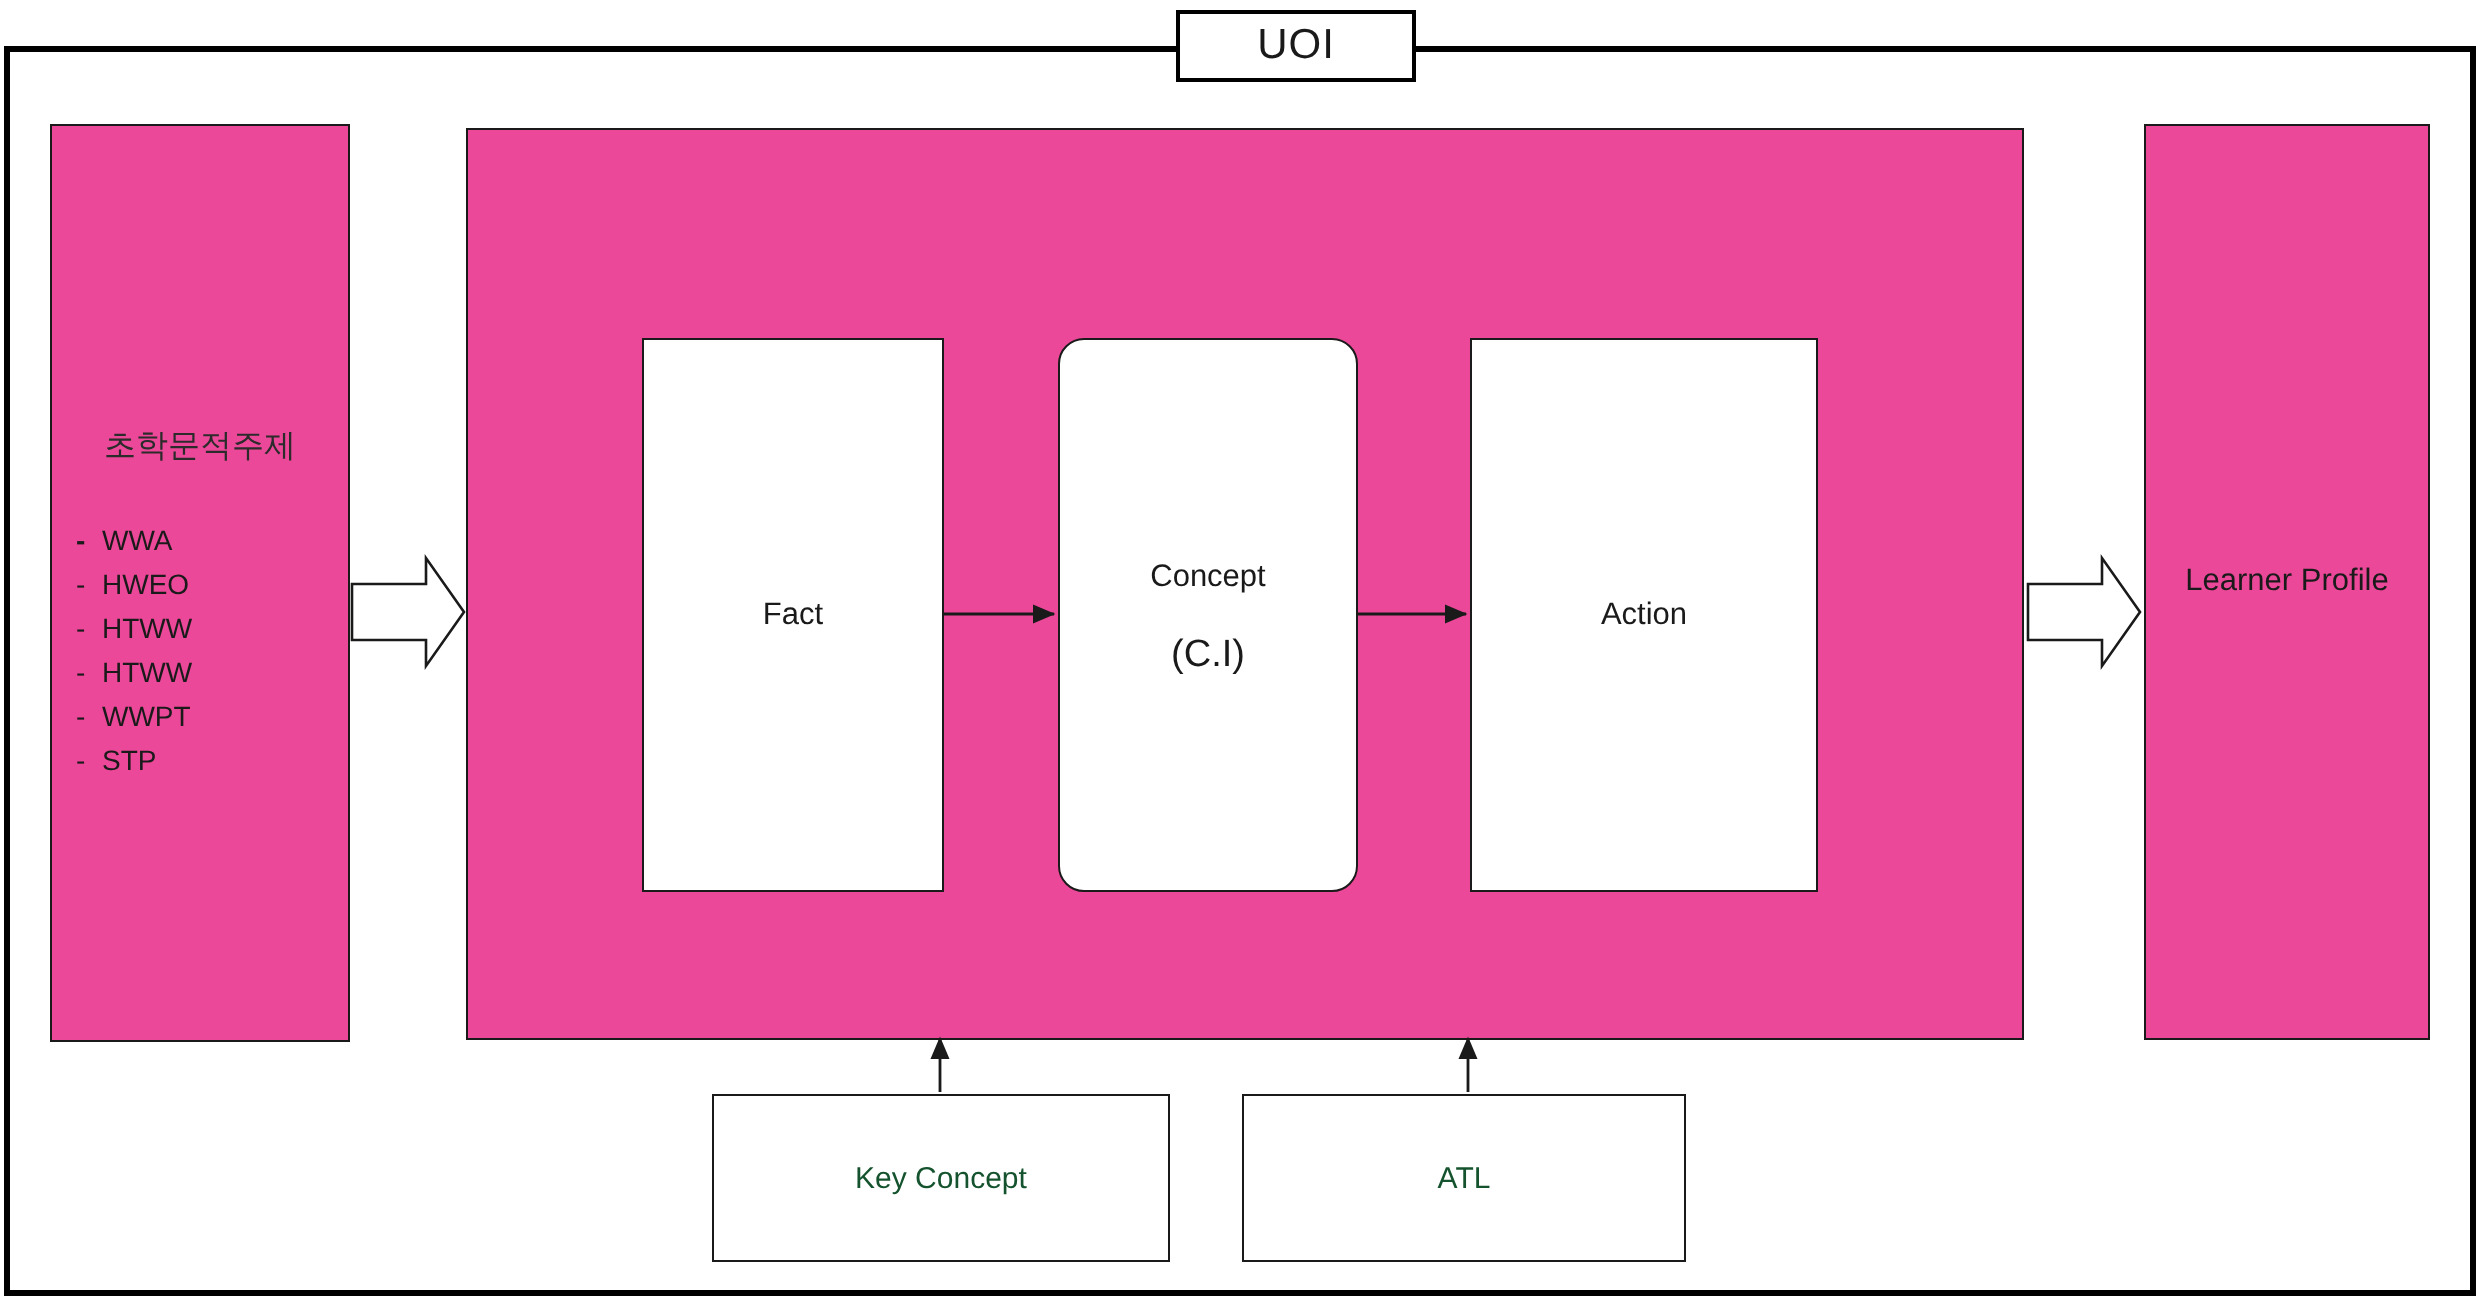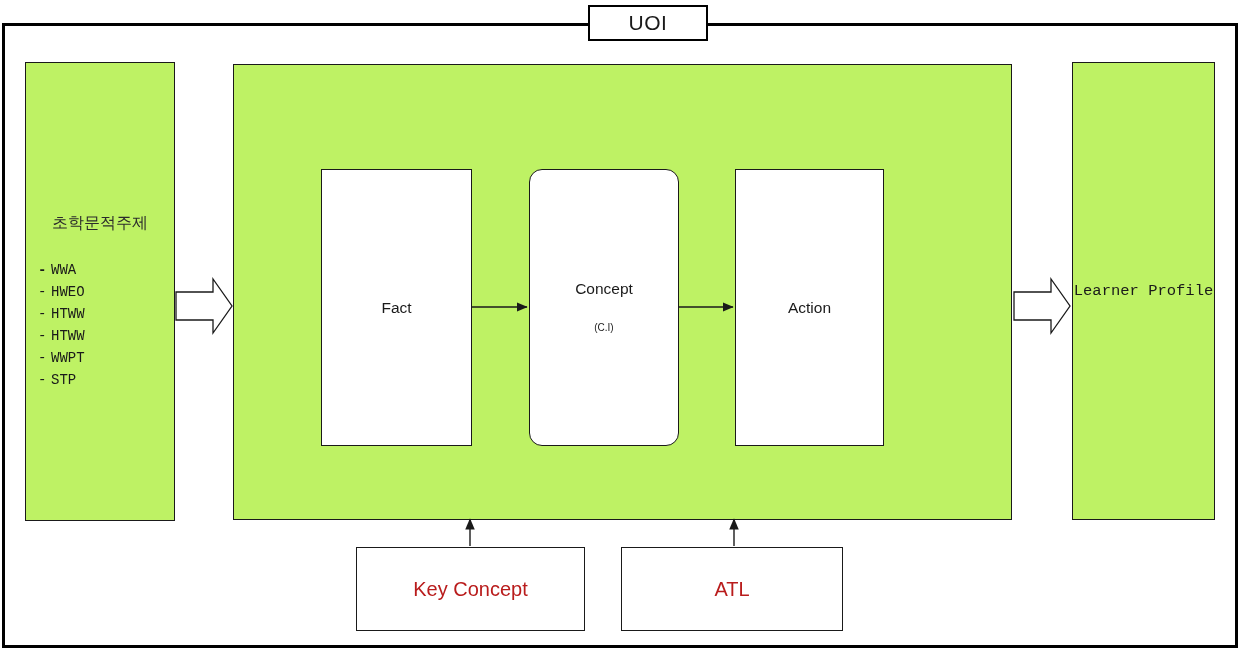--- a/index.html
+++ b/index.html
@@ -47,22 +47,21 @@
     font-size: 21px;
     color: #1a1a1a;
     letter-spacing: 0.5px;
   }
 
   
   .panel {
     position: absolute;
     border: 1.6px solid #1a1a1a;
     box-sizing: border-box;
-    background: #bef264;
-    font-family: Liberation Mono, monospace;
+    background: #ec4899;
   }
 
   .panel-left {
     left: 25px;
     top: 62px;
     width: 150px;
     height: 459px;
   }
   .panel-center {
     left: 233px;
@@ -126,51 +125,51 @@
     background: #ffffff;
     display: flex;
     flex-direction: column;
     align-items: center;
     justify-content: center;
     top: 169px;
     height: 277px;
   }
   .stage-fact   { left: 321px; width: 151px; }
   .stage-concept{ left: 529px; width: 150px; border-radius: 13px; }
-  .stage-action { left: 735px; width: 149px; }
+  .stage-action { left: 735px; width: 174px; }
 
   .stage-label {
     font-size: 15.5px;
     color: #1a1a1a;
     line-height: 23px;
   }
   .stage-sublabel {
-    font-size: 10px;
+    font-size: 19px;
     color: #1a1a1a;
     line-height: 23px;
     margin-top: 16px;
   }
 
   
   .bottom-box {
     position: absolute;
     top: 547px;
     height: 84px;
     border: 1.4px solid #1a1a1a;
     box-sizing: border-box;
     background: #ffffff;
     display: flex;
     align-items: center;
     justify-content: center;
   }
   .bottom-key  { left: 356px; width: 229px; }
   .bottom-atl  { left: 621px; width: 222px; justify-content: center; }
   .bottom-label {
-    font-size: 20px;
-    color: #b91c1c;
+    font-size: 15px;
+    color: #14532d;
   }
 
   
   .arrow-layer {
     position: absolute;
     left: 0;
     top: 0;
     width: 1241px;
     height: 655px;
     pointer-events: none;

